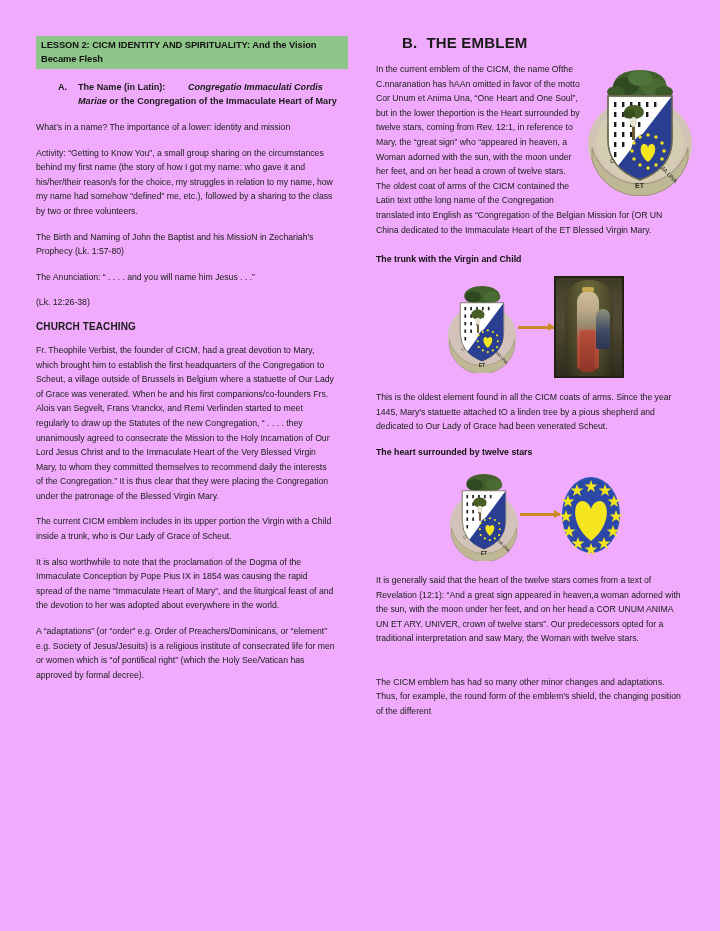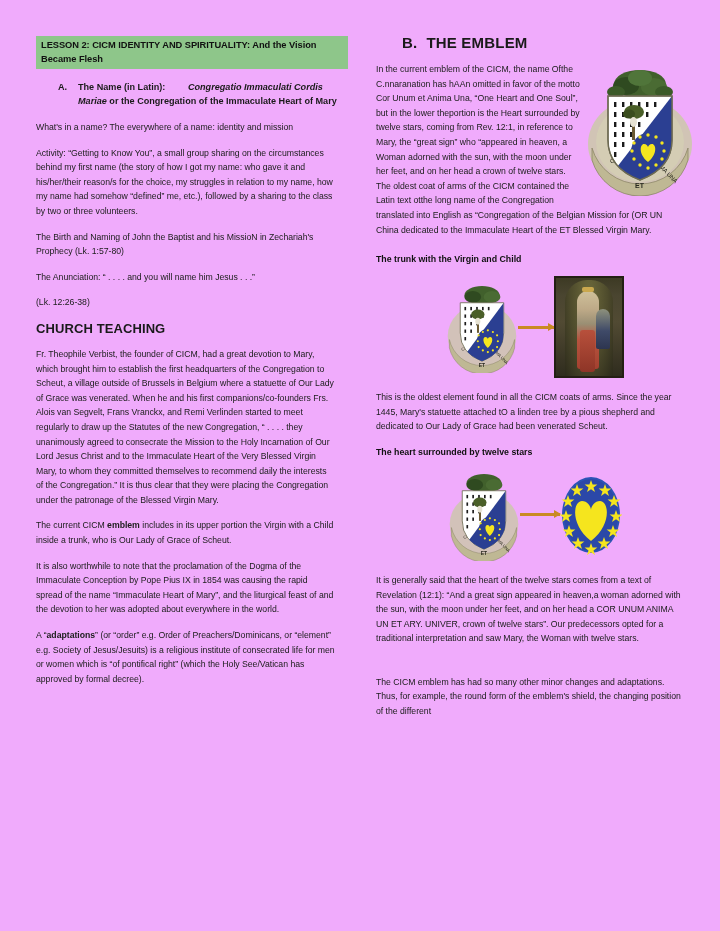--- a/index.html
+++ b/index.html
@@ -85,26 +85,26 @@
   }
   .indent-sm { margin-left: 8px; }
   .subhead {
     font-size: 8.8px;
     font-weight: bold;
     line-height: 14px;
     margin: 4px 0 10px 0;
     color: #111;
   }
   .chteach {
-    font-size: 13px;
+    font-size: 10px;
     font-weight: bold;
     letter-spacing: 0.1px;
     margin: 0 0 11px 0;
   }
-  b.inline { font-weight: bold; }
+  b.inline { font-weight: normal; }
   .fig-row {
     display: flex;
     align-items: center;
     justify-content: center;
     margin: 2px 0 12px 0;
   }
   .arrow {
     height: 3px;
     background: #c98a24;
     position: relative;
@@ -181,21 +181,21 @@
 
     <div class="col col-left">
 
       <div class="lesson-banner">LESSON 2: CICM IDENTITY AND SPIRITUALITY: And the Vision Became Flesh</div>
 
       <div class="sec-item">
         <span class="sec-letter">A.</span>
         <span class="sec-text"><span>The Name (in Latin): </span><span class="ital">Congregatio Immaculati Cordis Mariae</span><span> or the Congregation of the Immaculate Heart of  Mary</span></span>
       </div>
 
-      <p class="body">What's in a name? The everywhere of a name: identity and mission</p>
+      <p class="body">What's in a name? The importance of a lower: identity and mission</p>
       <p class="body">Activity: “Getting to Know You”, a small group sharing on the circumstances behind my first name (the story of how I got my name: who gave it and his/her/their reason/s for the choice, my struggles in relation to my name, how my name had somehow “defined” me, etc.), followed by a sharing to the class by two or three volunteers.</p>
       <p class="body">The Birth and Naming of John the Baptist and his MissioN in Zechariah's Prophecy (Lk. 1:57-80)</p>
       <p class="body">The Anunciation: “ . . . . and you will name him Jesus . . .”</p>
       <p class="body indent-sm">(Lk.  12:26-38)</p>
 
       <div class="chteach">CHURCH TEACHING</div>
 
       <p class="body">Fr. Theophile Verbist, the founder of CICM, had a great devotion to Mary, which brought him to establish the first headquarters of the Congregation to Scheut, a village outside of Brussels in Belgium where a statuette of Our Lady of Grace was venerated.  When he and his first companions/co-founders Frs. Alois van Segvelt, Frans Vranckx, and Remi Verlinden started to meet regularly to draw up the Statutes of the new Congregation, “ . . . . they unanimously agreed to consecrate the Mission to the Holy Incarnation of Our Lord Jesus Christ and to the Immaculate Heart of the Very Blessed Virgin Mary, to whom they committed themselves to recommend daily the interests of the Congregation.”  It is thus clear that they were placing the Congregation under the patronage of the Blessed Virgin Mary.</p>
 
       <p class="body"><span>The current CICM </span><b class="inline">emblem</b><span> includes in its upper portion the Virgin with a Child inside a trunk, who is Our Lady of Grace of Scheut.</span></p>

